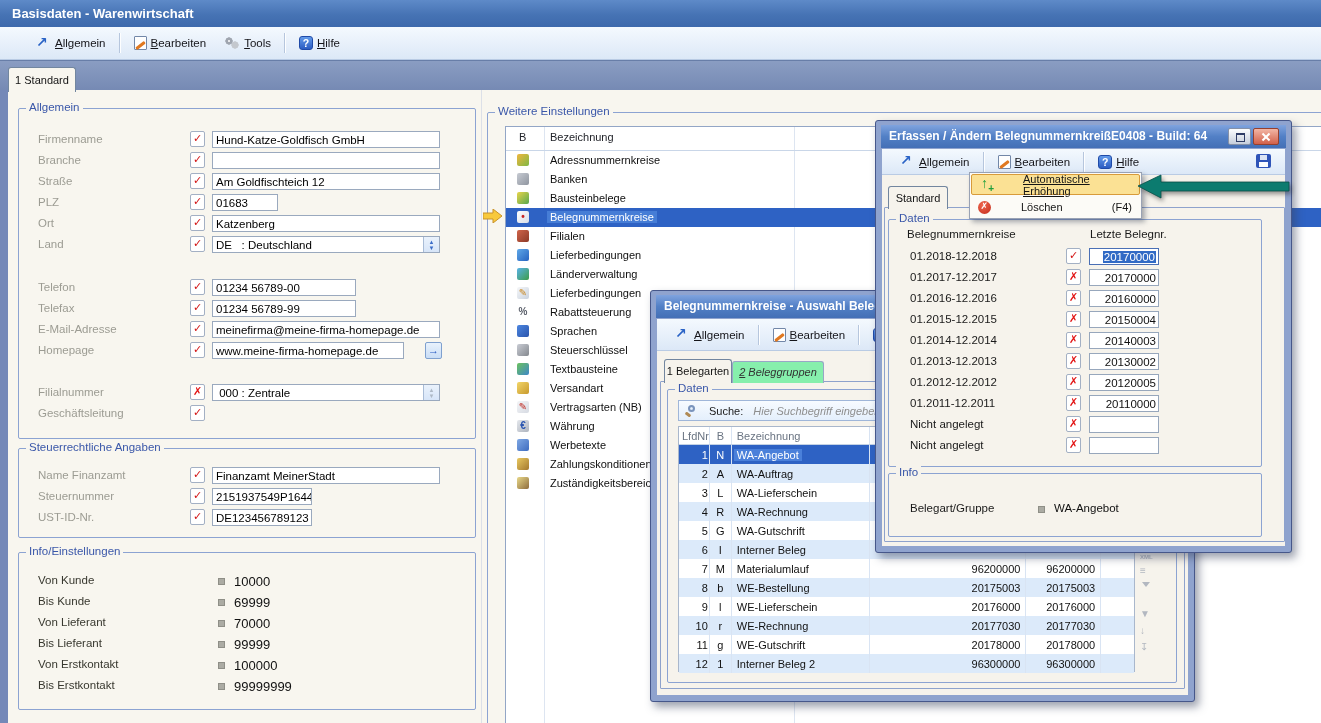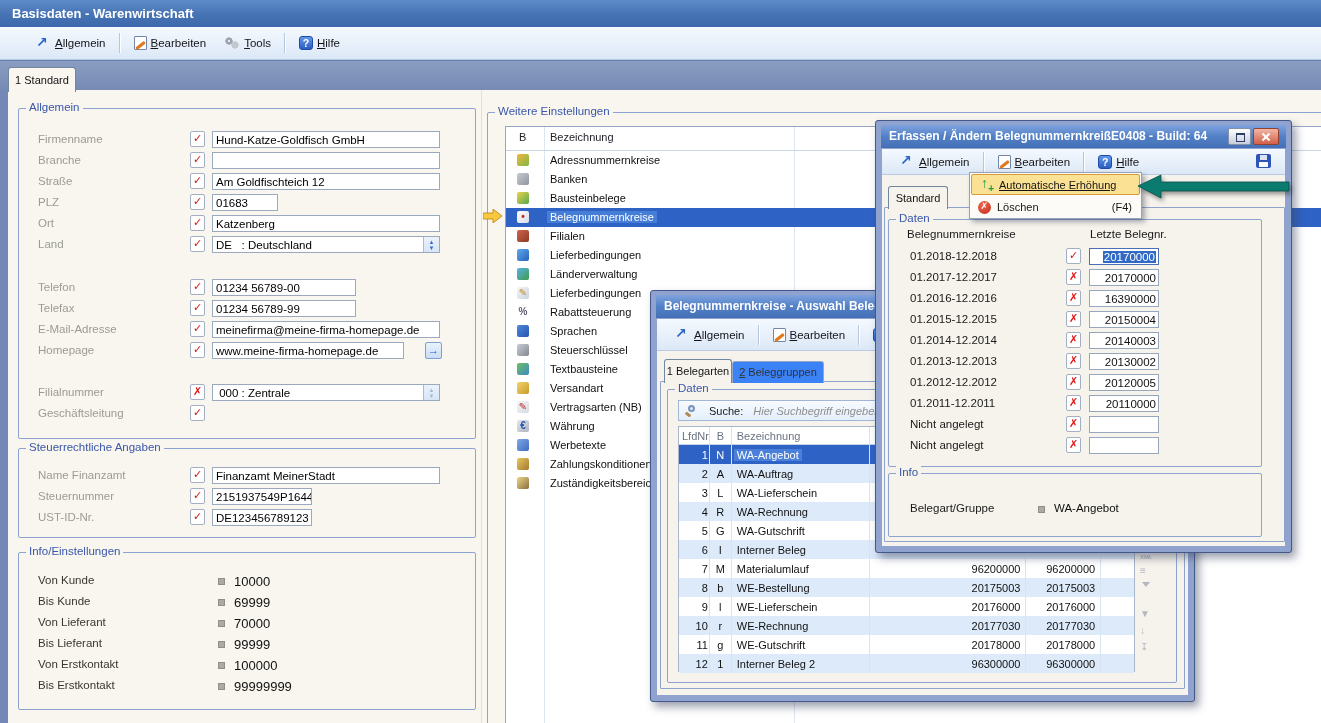--- a/index.html
+++ b/index.html
@@ -67,21 +67,21 @@
   .dlg{position:absolute;background:#8FA3CE;border:1px solid #46578A;border-radius:3px;
        box-shadow:4px 5px 9px rgba(60,70,95,.5);}
   .dlg-title{position:absolute;left:5px;right:5px;top:4px;height:23px;
        background:linear-gradient(180deg,#7FA3DE 0%,#5280C6 50%,#446FB6 100%);
        color:#fff;font-weight:bold;font-size:12px;line-height:23px;padding-left:8px;
        overflow:hidden;white-space:nowrap;box-sizing:border-box;}
   .dlg-menu{position:absolute;left:6px;right:6px;}
   .dlgbg{position:absolute;left:6px;right:6px;bottom:6px;background:#F6F3EC;}
   .panel{position:absolute;border:1px solid #8EA2CC;border-radius:1px;}
   .xtab.dlgtab{background:#F6F3EC;}
-  .xtab.inactive{background:#3b82f6;border-color:#98A6C6;color:#333;z-index:2;}
+  .xtab.inactive{background:#86efac;border-color:#98A6C6;color:#333;z-index:2;font-style:italic;}
   
   .wbtn{position:absolute;top:3px;height:17px;border-radius:2px;box-sizing:border-box;}
   .wbtn-restore{right:35px;width:23px;background:linear-gradient(#FDFEFF,#C6CEDC);border:1px solid #8691A8;}
   .wbtn-restore::after{content:"";position:absolute;left:7px;top:4px;width:7px;height:6px;border:1px solid #2F3D66;border-top-width:2px;}
   .wbtn-close{right:7px;width:26px;background:linear-gradient(#F2B6A5,#D2604A);border:1px solid #96402E;}
   .wbtn-close::before,.wbtn-close::after{content:"";position:absolute;left:50%;top:50%;width:10px;height:2px;background:#fff;}
   .wbtn-close::before{transform:translate(-50%,-50%) rotate(45deg);}
   .wbtn-close::after{transform:translate(-50%,-50%) rotate(-45deg);}
   
   .ic{width:16px;height:15px;position:relative;margin-right:4px;flex:none;}
@@ -139,21 +139,21 @@
      font-size:11.5px;display:flex;justify-content:flex-end;align-items:center;padding:0 2px;box-sizing:border-box;}
   .erow.sel .ebox{border-color:#4A6FB5;}
   .erow.sel .ebox .val{background:#316AC5;color:#fff;padding:0 1px;}
   .ehdr{position:absolute;font-size:11.5px;color:#1A1A1A;white-space:nowrap;}
   
   #ctx{position:absolute;left:969px;top:172px;width:173px;height:47px;background:#FCFBF7;border:1px solid #99A2B4;
      box-shadow:3px 3px 5px rgba(40,50,70,.4);z-index:25;box-sizing:border-box;}
   .ctx-item{position:relative;height:22px;display:flex;align-items:center;font-size:11px;color:#151515;padding-left:5px;box-sizing:border-box;}
   .ctx-item.hl{background:#FBE194;border:1px solid #D89B3A;border-radius:2px;height:21px;margin:1px;}
   .ctx-item .cicon{width:22px;display:flex;justify-content:center;flex:none;}
-  .ctx-item .clabel{flex:1;}
+  .ctx-item .clabel{flex:1;margin-left:24px;}
   .ctx-item.hl .clabel{text-decoration:underline;}
   .ctx-short{padding-right:9px;}
   #annot{position:absolute;left:1138px;top:173px;z-index:30;filter:drop-shadow(2px 3px 2px rgba(40,40,40,.45));}
 </style>
 </head>
 <body>
 
 <div id="root">
 
   <div id="main-titlebar">
@@ -646,21 +646,21 @@
               <span class="elabel">01.2017-12.2017</span>
               <span class="mk mk-x"></span>
               <div class="ebox">
                 <span class="val">20170000</span>
               </div>
             </div>
             <div class="erow">
               <span class="elabel">01.2016-12.2016</span>
               <span class="mk mk-x"></span>
               <div class="ebox">
-                <span class="val">16390000</span>
+                <span class="val">20160000</span>
               </div>
             </div>
             <div class="erow">
               <span class="elabel">01.2015-12.2015</span>
               <span class="mk mk-x"></span>
               <div class="ebox">
                 <span class="val">20150004</span>
               </div>
             </div>
             <div class="erow">

